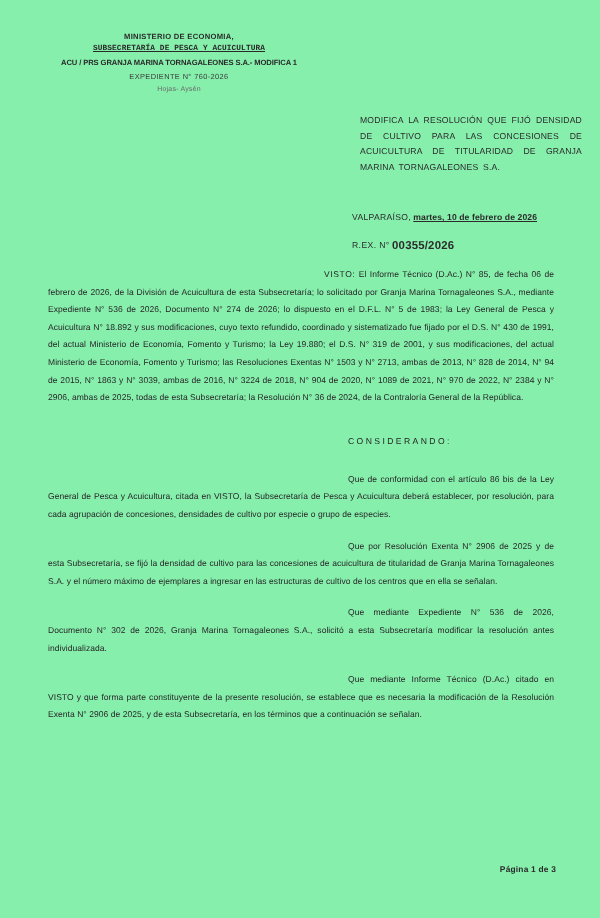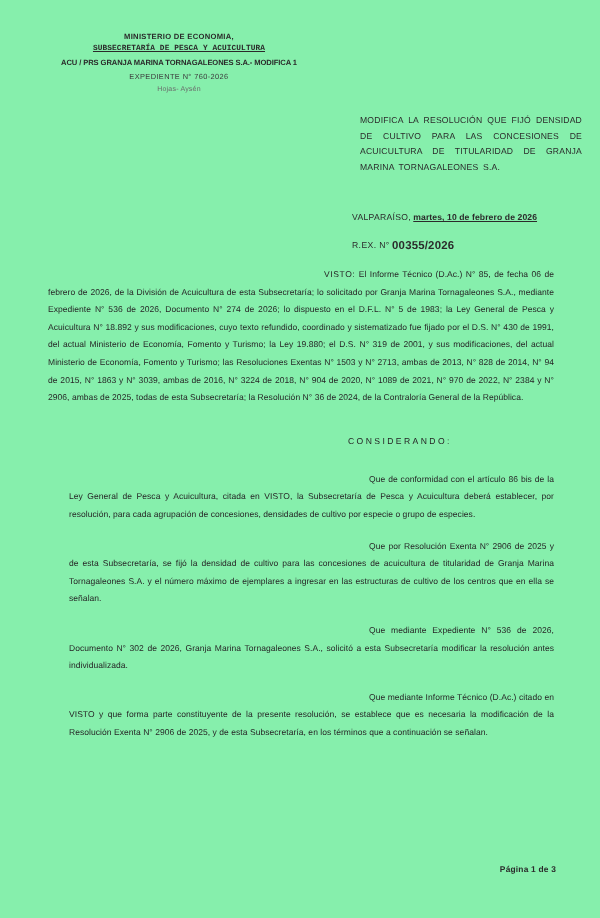--- a/index.html
+++ b/index.html
@@ -137,21 +137,20 @@
     text-align-last: left;
     color: #262626;
     letter-spacing: 0.05px;
     text-indent: 0;
   }
   p.para.lead {
     text-indent: 276px;
   }
   p.para.lead-wide {
     text-indent: 300px;
-    margin-left: 21px;
   }
   .kw {
     letter-spacing: 0.6px;
   }
   .considerando {
     margin: 26px 0 22px 0;
     font-size: 8.6px;
     line-height: 16px;
     color: #262626;
     padding-left: 300px;

